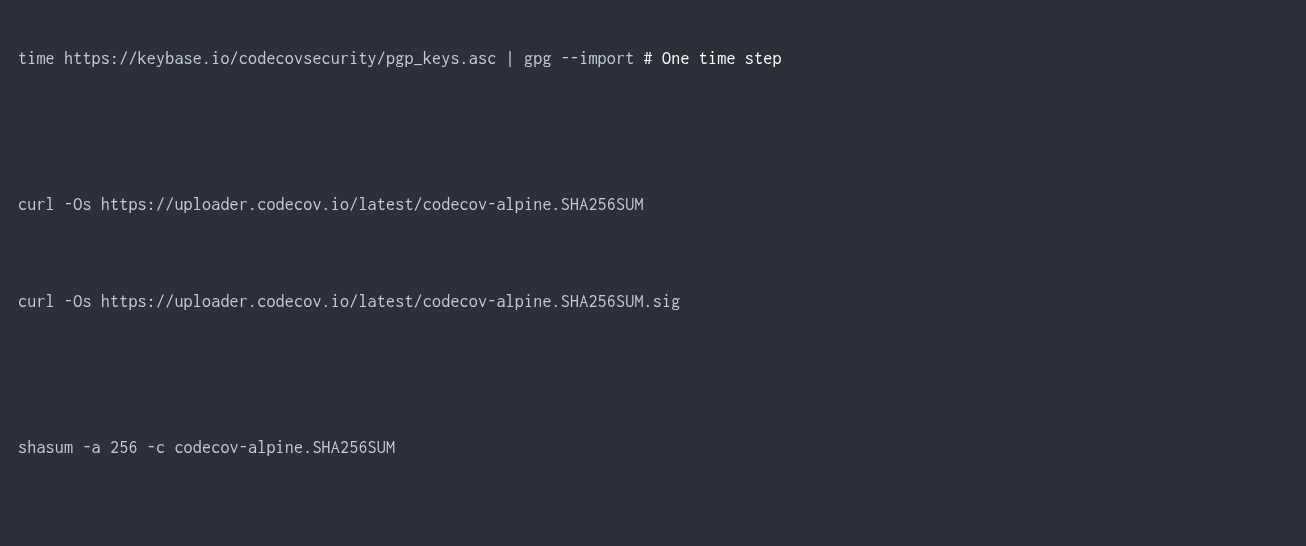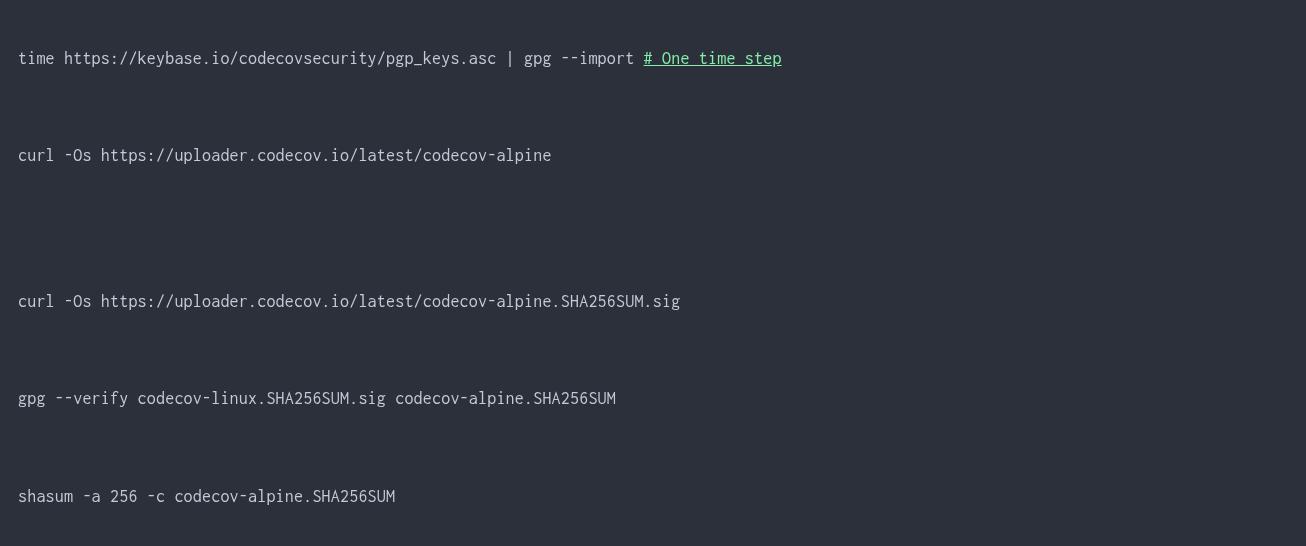--- a/index.html
+++ b/index.html
@@ -23,34 +23,32 @@
       white-space: pre;
     }
     .line {
       display: block;
       margin: 0;
     }
     .blank {
       height: 1.35em;
     }
     .comment {
-      color: #86efac;
-      text-decoration: underline;
+      color: #ffffff;
     }
   </style>
 </head>
 <body>
 
 <div class="code-block">
 <span class="line"><span>time https://keybase.io/codecovsecurity/pgp_keys.asc | gpg --import </span><span class="comment"># One time step</span></span>
 <span class="line blank"></span>
-<span class="line"><span>curl -Os https://uploader.codecov.io/latest/codecov-alpine</span></span>
 <span class="line blank"></span>
+<span class="line"><span>curl -Os https://uploader.codecov.io/latest/codecov-alpine.SHA256SUM</span></span>
 <span class="line blank"></span>
 <span class="line"><span>curl -Os https://uploader.codecov.io/latest/codecov-alpine.SHA256SUM.sig</span></span>
 <span class="line blank"></span>
-<span class="line"><span>gpg --verify codecov-linux.SHA256SUM.sig codecov-alpine.SHA256SUM</span></span>
 <span class="line blank"></span>
 <span class="line"><span>shasum -a 256 -c codecov-alpine.SHA256SUM</span></span>
 
 
 
 </div>
 
 </body></html>

